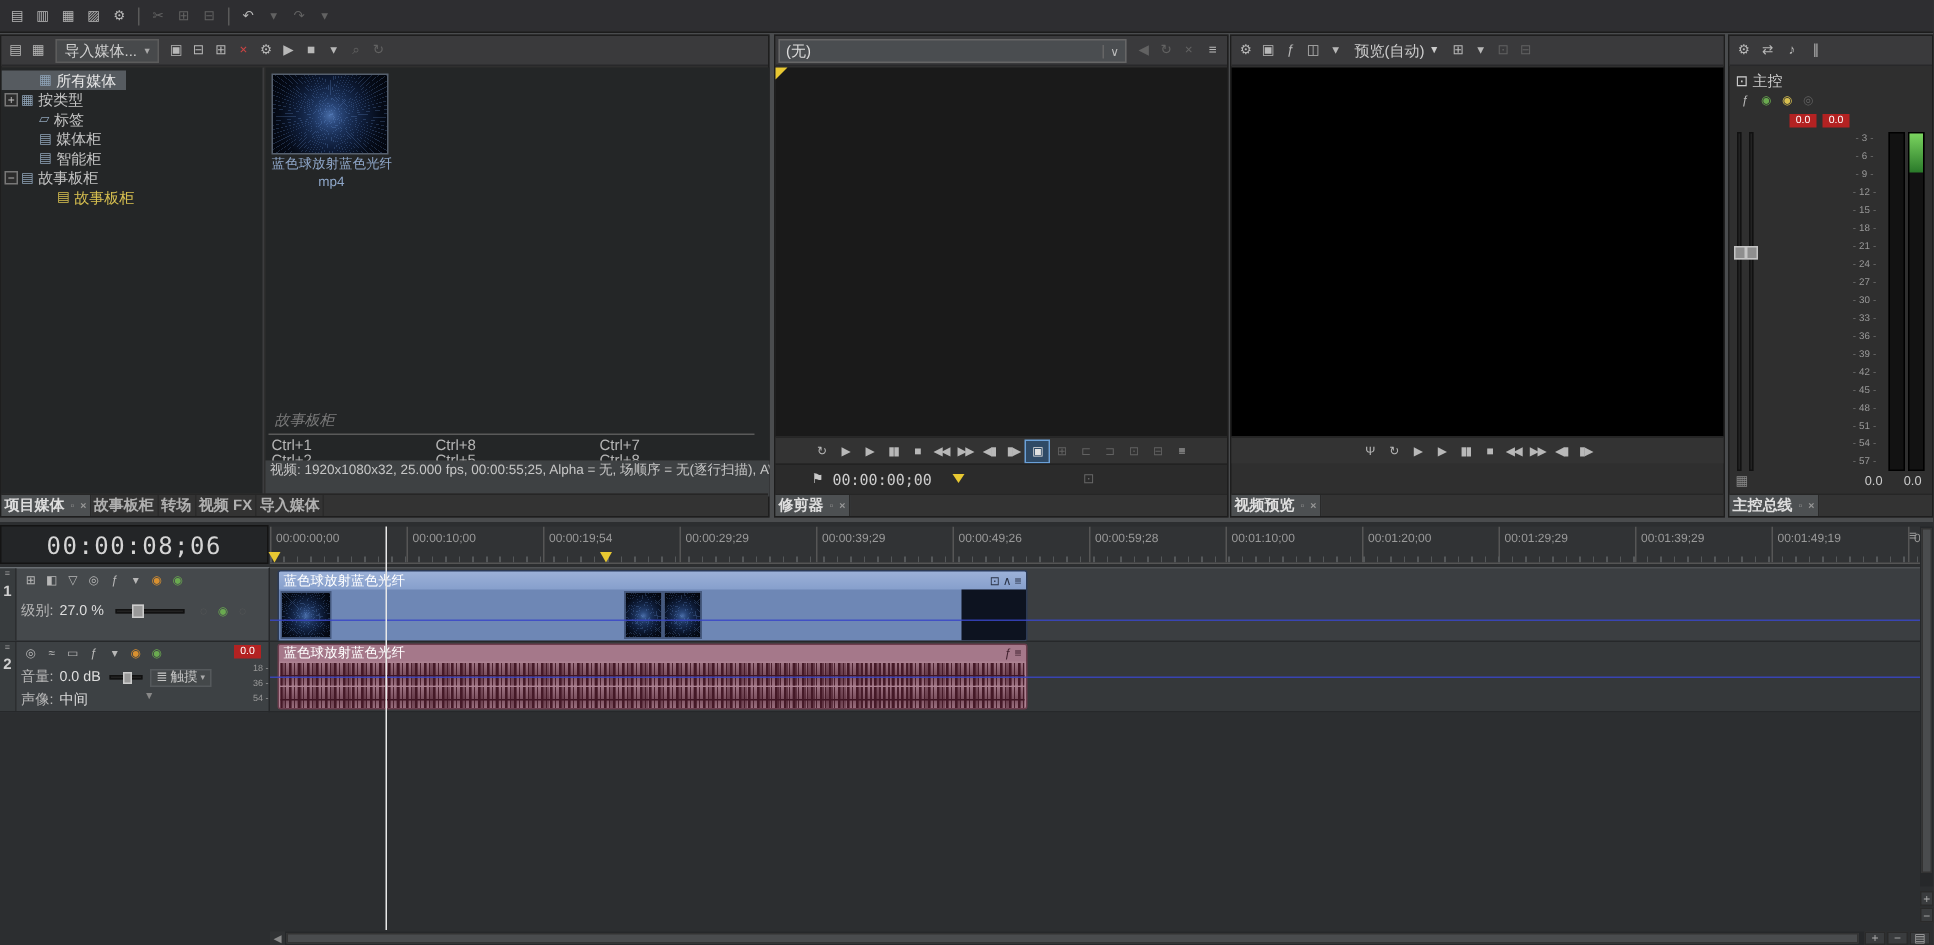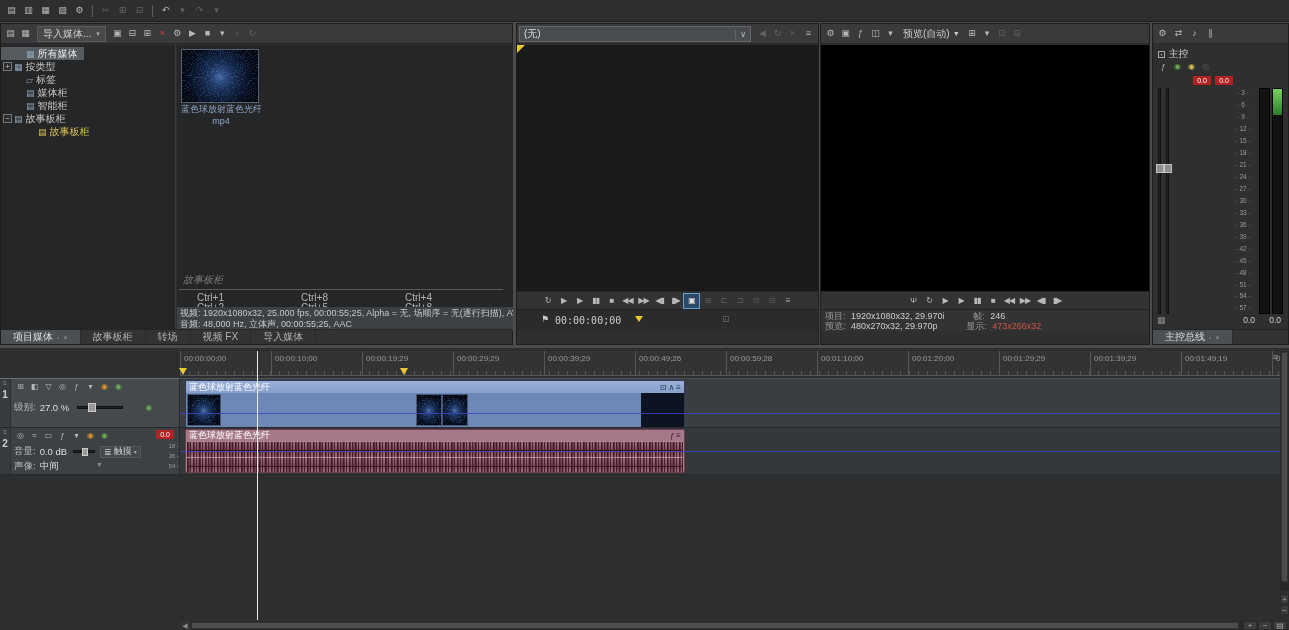--- a/index.html
+++ b/index.html
@@ -30,22 +30,22 @@
   #media-panel{left:0;width:513px;}
   #trimmer-panel{left:516px;width:303px;}
   #preview-panel{left:820px;width:330px;}
   #master-panel{left:1152px;width:137px;}
 
   .ptb{position:absolute;left:0;top:0;right:0;height:20px;background:#3a3a3c;
        border-bottom:1px solid #28282a;display:flex;align-items:center;padding:0 2px;gap:1px;}
 
   .ptabs{position:absolute;left:0;bottom:0;right:0;height:15px;background:#333;display:flex;
          border-top:1px solid #262626;}
-  .tab{display:flex;align-items:center;padding:0 12px;font-size:10px;color:#b0b0b0;
-       border-right:1px solid #2a2a2a;white-space:nowrap;}
+  .tab{display:flex;align-items:center;padding:0 2px;font-size:10px;color:#b0b0b0;
+       border-right:1px solid #2a2a2a;white-space:nowrap;font-weight:bold;}
   .tab.active{background:#4d5052;color:#dedede;}
   .wic{font-size:7px;color:#999;margin-left:4px;}
 
   
   .impbtn{display:inline-flex;align-items:center;height:16px;background:#47494b;border:1px solid #5c5c5c;
           color:#d0d0d0;font-size:10px;padding:0 5px;margin:0 3px;font-family:inherit;}
   .impbtn .caret{margin-left:5px;font-size:7px;color:#aaa;}
   #media-tree{position:absolute;left:0;top:21px;width:175px;height:285px;background:#242627;
               border-right:1px solid #3c3c3e;overflow:hidden;padding-top:2px;}
   .trow{display:flex;align-items:center;height:13px;width:max-content;padding-right:6px;font-size:10px;color:#c4c4c4;}
@@ -56,21 +56,21 @@
   .tico{color:#8fa4b8;font-size:9px;margin-right:3px;}
   .trow.yellow .tico{color:#d8c050;}
   #media-bin{position:absolute;left:176px;top:21px;width:336px;height:262px;background:#242627;}
   #thumb-card{position:absolute;left:4px;top:4px;width:82px;}
   #thumb-img{width:78px;height:54px;border:1px solid #56606e;}
   .cap{font-size:9px;color:#8fa7c9;text-align:center;width:80px;white-space:nowrap;overflow:hidden;}
   .cap2{font-size:9px;color:#8fa7c9;text-align:center;width:80px;}
   #bin-hint{position:absolute;left:6px;top:228px;font-style:italic;color:#7a7a7a;font-size:10px;}
   #bin-hr{position:absolute;left:2px;right:10px;top:244px;border-top:1px solid #5a5a5a;}
   #shortcuts{position:absolute;left:4px;top:248px;right:4px;font-size:10px;color:#b5b5b5;}
-  .srow3{display:flex;height:10px;line-height:10px;margin-left:16px;}
+  .srow3{display:flex;height:10px;line-height:10px;}
   .srow3 span{width:120px;}
   #media-info{position:absolute;left:176px;top:283px;width:336px;height:24px;background:#3e4143;
               font-size:9px;color:#c6c6c6;line-height:11px;padding:1px 3px;white-space:nowrap;overflow:hidden;}
 
   
   #trim-select{position:absolute;left:2px;top:2px;width:232px;height:16px;background:#4a4d50;
                border:1px solid #666;color:#ddd;font-size:10px;display:flex;align-items:center;padding:0 4px;}
   #trim-select .sel-caret{margin-left:auto;font-size:8px;color:#bbb;border-left:1px solid #666;padding-left:4px;}
   #trim-tools{position:absolute;left:238px;top:2px;display:flex;}
   #trim-menu{position:absolute;right:2px;top:2px;}
@@ -338,38 +338,37 @@
         <div id="thumb-img" class="starburst"></div>
         <div class="cap">蓝色球放射蓝色光纤</div>
         <div class="cap2">mp4</div>
       </div>
       <div id="bin-hint">故事板柜</div>
       <div id="bin-hr"></div>
       <div id="shortcuts">
           <div class="srow3">
           <span>Ctrl+1</span>
           <span>Ctrl+8</span>
-          <span>Ctrl+4</span>
+          <span>Ctrl+7</span>
         </div>
           <div class="srow3">
           <span>Ctrl+2</span>
           <span>Ctrl+5</span>
           <span>Ctrl+8</span>
         </div>
           <div class="srow3">
           <span>Ctrl+3</span>
           <span>Ctrl+6</span>
           <span>Ctrl+9</span>
         </div>
         </div>
     </div>
 
     <div id="media-info">
       <div>视频: 1920x1080x32, 25.000 fps, 00:00:55;25, Alpha = 无, 场顺序 = 无(逐行扫描), AVC</div>
-      <div>音频: 48,000 Hz, 立体声, 00:00:55;25, AAC</div>
     </div>
 
     <div class="ptabs">
       <div class="tab active">
         <span>项目媒体</span>
         <span class="wic">▫</span>
         <span class="wic">×</span>
       </div>
       <span class="grp">
           <div class="tab">
@@ -462,20 +461,27 @@
         </span>
       </div>
 
     <div id="trim-tcrow">
       <span id="trim-flag">⚑</span>
       <span id="trim-tc">00:00:00;00</span>
       <span id="trim-marker"></span>
       <span id="trim-reg">⊡</span>
     </div>
 
+    <div class="ptabs">
+      <div class="tab active">
+        <span>修剪器</span>
+        <span class="wic">▫</span>
+        <span class="wic">×</span>
+      </div>
+    </div>
   </div>
 
   <div class="panel" id="preview-panel">
     <div class="ptb">
       <span class="grp">
           <span class="ib">
             <span>⚙</span>
           </span>
           <span class="ib">
             <span>▣</span>
@@ -538,39 +544,28 @@
           <span>▶▶</span>
         </span>
         <span class="tbtn ib">
           <span>◀▮</span>
         </span>
         <span class="tbtn ib">
           <span>▮▶</span>
         </span>
       </div>
 
-    <div id="pv-info">
-      <div class="irow">
-        <span class="ilbl">项目:</span>
-        <span class="ival">1920x1080x32, 29.970i</span>
-        <span class="icol2">
-          <span class="ilbl">帧:</span>
-          <span class="ival">246</span>
-        </span>
-      </div>
-      <div class="irow">
-        <span class="ilbl">预览:</span>
-        <span class="ival">480x270x32, 29.970p</span>
-        <span class="icol2">
-          <span class="ilbl">显示:</span>
-          <span class="ival redv">473x266x32</span>
-        </span>
-      </div>
-    </div>
-
+
+    <div class="ptabs">
+      <div class="tab active">
+        <span>视频预览</span>
+        <span class="wic">▫</span>
+        <span class="wic">×</span>
+      </div>
+    </div>
   </div>
 
   <div class="panel" id="master-panel">
     <div class="ptb">
         <span class="ib">
           <span>⚙</span>
         </span>
         <span class="ib">
           <span>⇄</span>
         </span>
@@ -680,24 +675,25 @@
     <div class="ptabs">
       <div class="tab active">
         <span>主控总线</span>
         <span class="wic">▫</span>
         <span class="wic">×</span>
       </div>
     </div>
   </div>
 
   <div id="timeline">
+    <div id="tl-timecode">00:00:08;06</div>
     <div id="tl-ruler">
         <span class="rlabel"><span>00:00:00;00</span></span>
         <span class="rlabel"><span>00:00:10;00</span></span>
-        <span class="rlabel"><span>00:00:19;29</span></span>
+        <span class="rlabel"><span>00:00:19;54</span></span>
         <span class="rlabel"><span>00:00:29;29</span></span>
         <span class="rlabel"><span>00:00:39;29</span></span>
         <span class="rlabel"><span>00:00:49;26</span></span>
         <span class="rlabel"><span>00:00:59;28</span></span>
         <span class="rlabel"><span>00:01:10;00</span></span>
         <span class="rlabel"><span>00:01:20;00</span></span>
         <span class="rlabel"><span>00:01:29;29</span></span>
         <span class="rlabel"><span>00:01:39;29</span></span>
         <span class="rlabel"><span>00:01:49;19</span></span>
         <span class="rlabel"><span>00:01:59;29</span></span>

